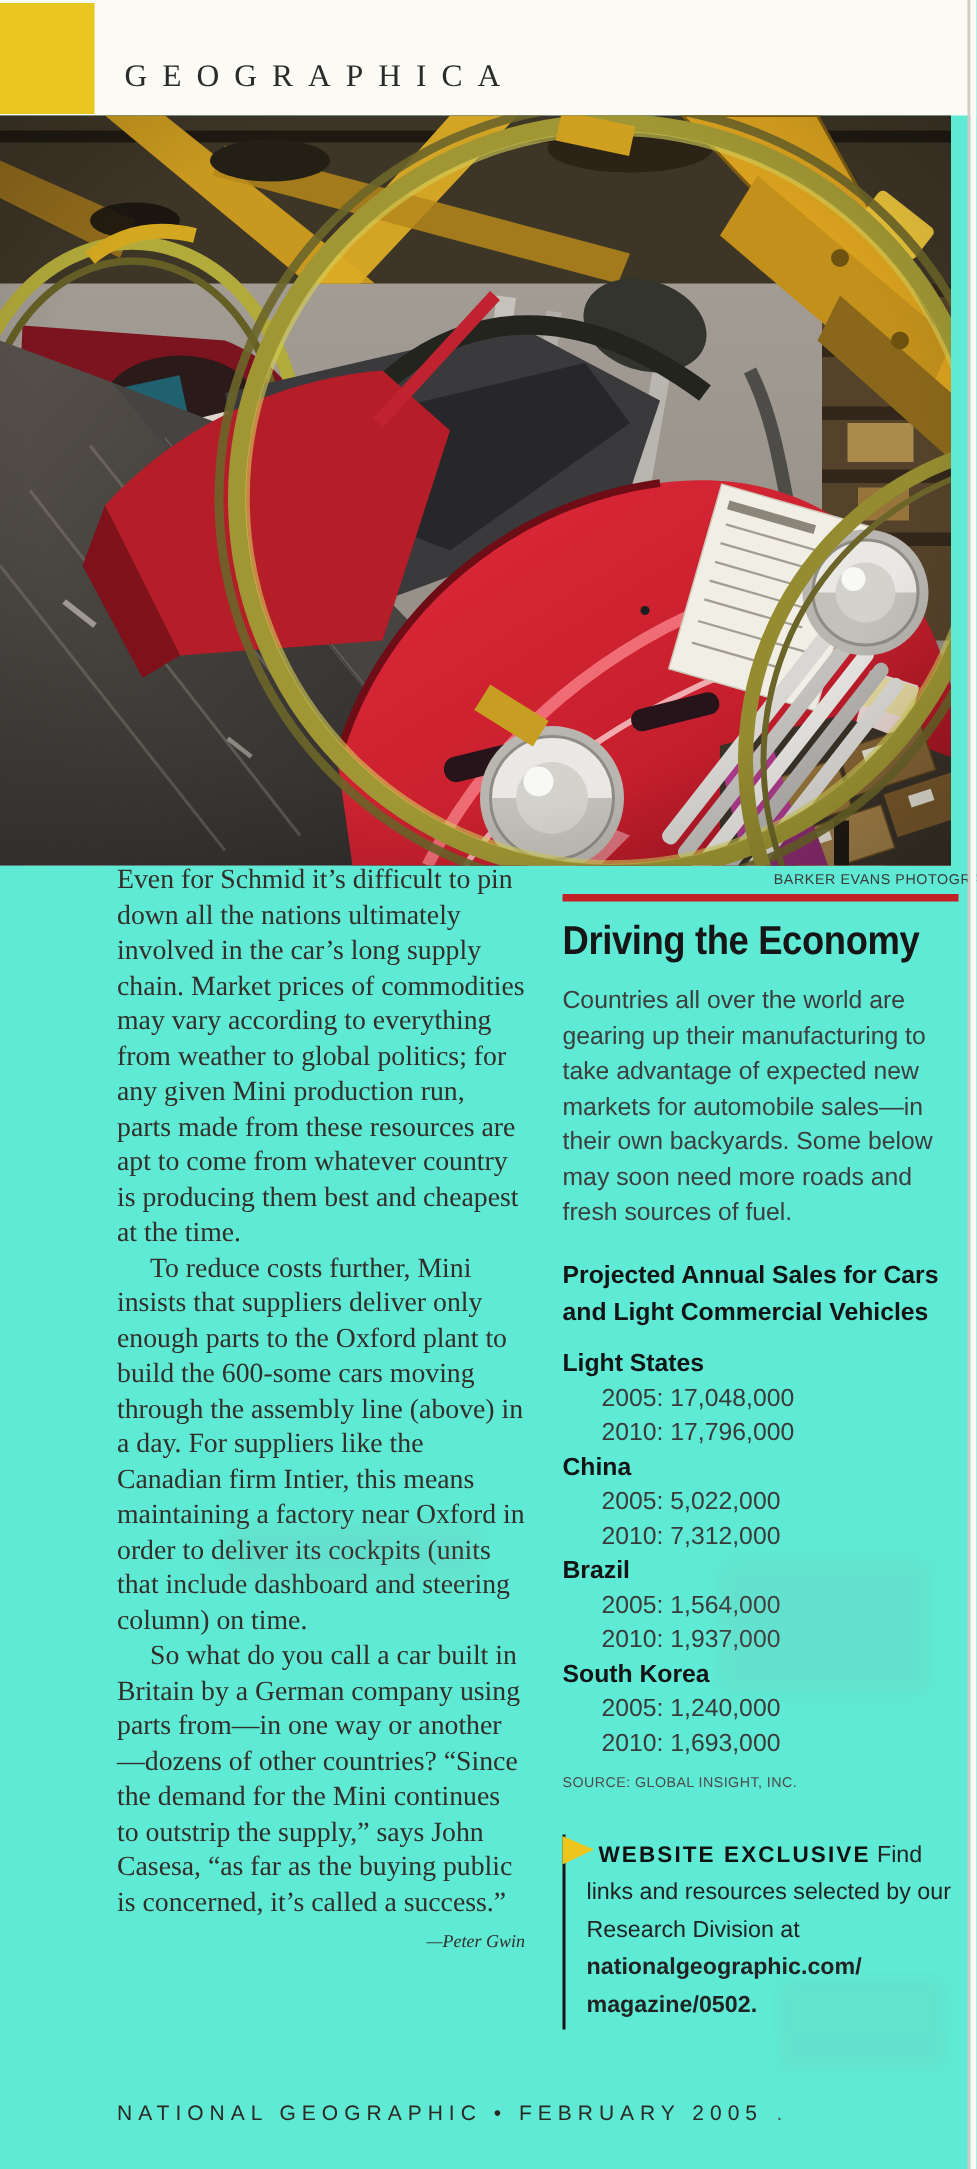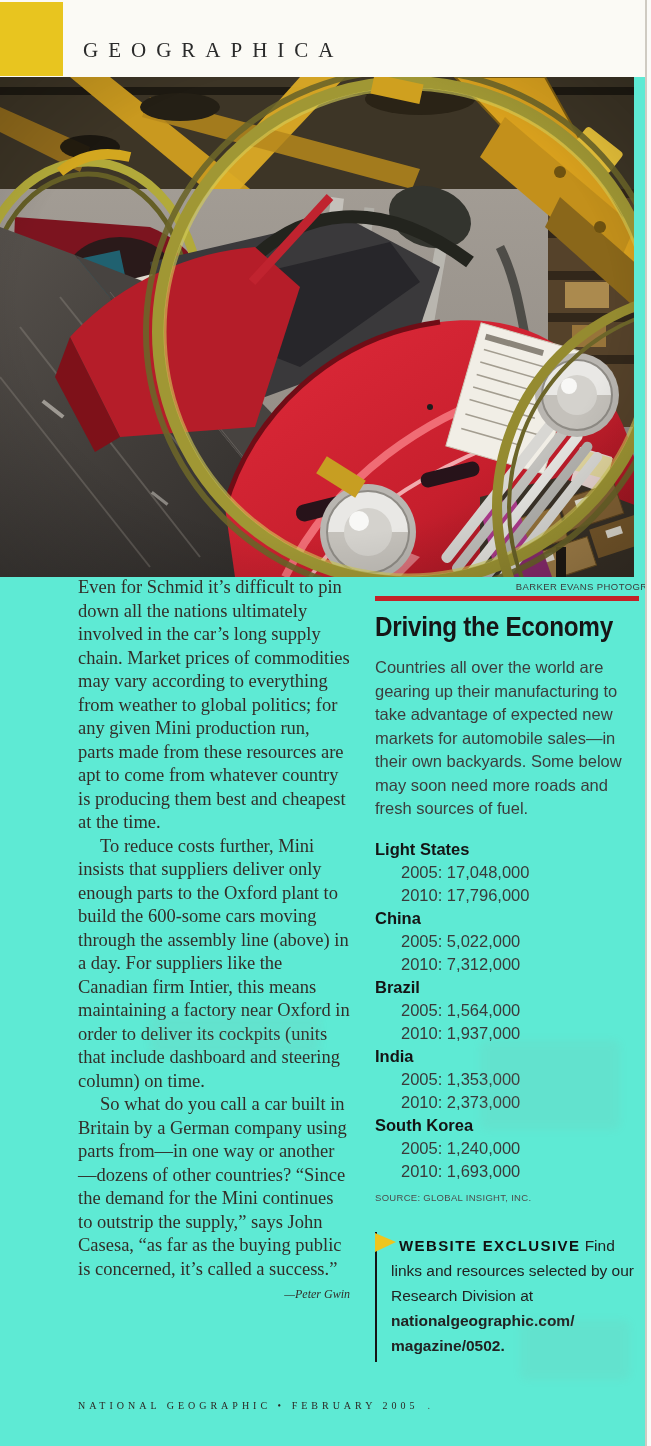--- a/index.html
+++ b/index.html
@@ -61,22 +61,22 @@
     position:absolute;left:-2px;top:1px;width:0;height:0;
     border-left:21px solid #eec51d;
     border-top:9px solid transparent;
     border-bottom:10px solid transparent;
   }
   .web-label{font-weight:bold;letter-spacing:1.4px;font-size:15px;color:#111;margin-left:8px;}
   .web-link{font-weight:bold;}
   
   .footer{
     position:absolute;left:78px;top:1400px;
-    font-family:Liberation Serif, serif;
-    font-size:10px;letter-spacing:4px;color:#2c2824;white-space:nowrap;
+    font-family:Liberation Sans, sans-serif;
+    font-size:14px;letter-spacing:4px;color:#2c2824;white-space:nowrap;
   }
   .footer .mark{margin-left:9px;letter-spacing:0;color:#55504a;}
   
   .edge-line{position:absolute;left:645px;top:0;width:2px;height:1446px;background:#cfcbc2;}
   .edge-strip{position:absolute;left:647px;top:0;width:4px;height:1446px;background:#fbfaf7;}
   .ghost{position:absolute;background:#9a948b;opacity:.08;filter:blur(4px);border-radius:6px;}
 </style>
 </head>
 <body>
 
@@ -274,43 +274,39 @@
     <p>Even for Schmid it’s difficult to pin down all the nations ultimately involved in the car’s long supply chain. Market prices of commodities may vary according to everything from weather to global politics; for any given Mini production run, parts made from these resources are apt to come from whatever country is producing them best and cheapest at the time.</p>
     <p class="indent">To reduce costs further, Mini insists that suppliers deliver only enough parts to the Oxford plant to build the 600-some cars moving through the assembly line (above) in a day. For suppliers like the Canadian firm Intier, this means maintaining a factory near Oxford in order to deliver its cockpits (units that include dashboard and steering column) on time.</p>
     <p class="indent">So what do you call a car built in Britain by a German company using parts from—in one way or another—dozens of other countries? “Since the demand for the Mini continues to outstrip the supply,” says John Casesa, “as far as the buying public is concerned, it’s called a success.”</p>
     <div class="byline">—Peter Gwin</div>
   </div>
 
   <div class="right-col">
     <div class="red-bar"></div>
     <h2 class="sb-title">Driving the Economy</h2>
     <p class="sb-intro">Countries all over the world are gearing up their manufacturing to take advantage of expected new markets for automobile sales—in their own backyards. Some below may soon need more roads and fresh sources of fuel.</p>
+    <p class="sb-subhead">Projected Annual Sales for Cars and Light Commercial Vehicles</p>
 
     <div>
       <div class="country-block">
         <div class="country-name">Light States</div>
         <div class="sale-line">2005: 17,048,000</div>
         <div class="sale-line">2010: 17,796,000</div>
       </div>
       <div class="country-block">
         <div class="country-name">China</div>
         <div class="sale-line">2005: 5,022,000</div>
         <div class="sale-line">2010: 7,312,000</div>
       </div>
       <div class="country-block">
         <div class="country-name">Brazil</div>
         <div class="sale-line">2005: 1,564,000</div>
         <div class="sale-line">2010: 1,937,000</div>
       </div>
       <div class="country-block">
-        <div class="country-name">India</div>
-        <div class="sale-line">2005: 1,353,000</div>
-        <div class="sale-line">2010: 2,373,000</div>
-      </div>
-      <div class="country-block">
         <div class="country-name">South Korea</div>
         <div class="sale-line">2005: 1,240,000</div>
         <div class="sale-line">2010: 1,693,000</div>
       </div>
     </div>
 
     <div class="sb-source">SOURCE: GLOBAL INSIGHT, INC.</div>
 
     <div class="web-box">
       <span class="web-flag"></span>

